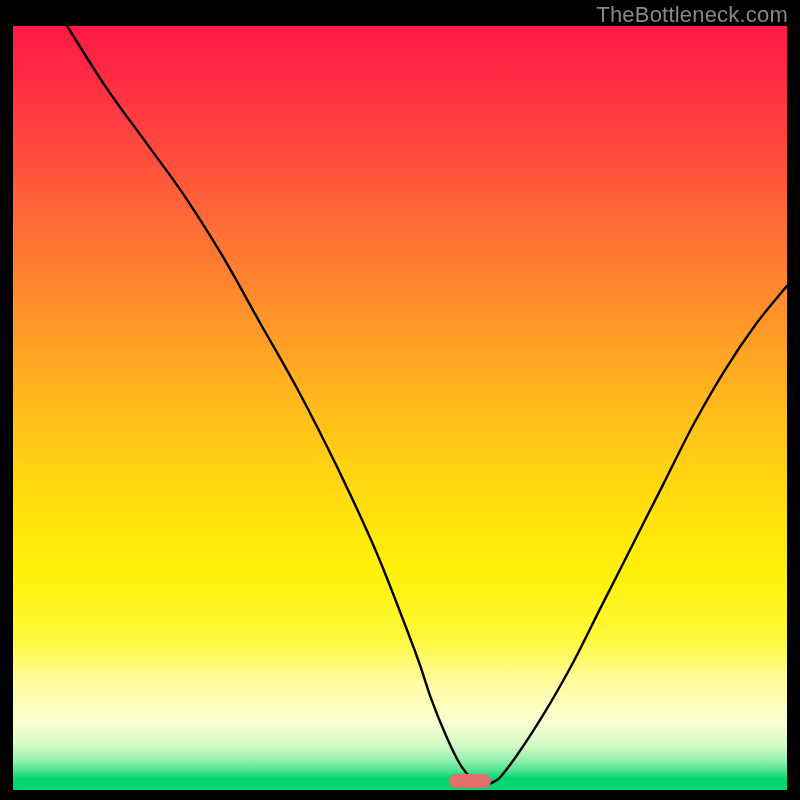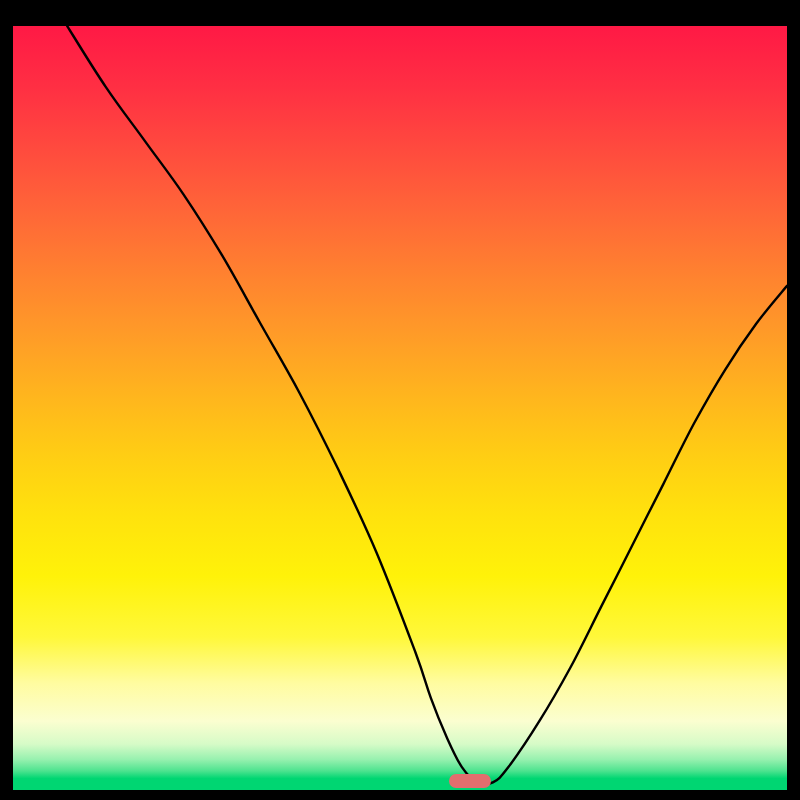--- a/index.html
+++ b/index.html
@@ -73,13 +73,14 @@
 </head>
 <body>
 
 <div class="frame">
   <div class="plot">
     <svg class="curve-svg" viewBox="0 0 774 764" preserveAspectRatio="none">
       <path id="curve-path" fill="none" stroke="#000" stroke-width="2.4" stroke-linecap="round" d="M 54.2 0.0 C 61.1 11.0, 78.9 40.5, 92.9 61.1 C 106.8 81.7, 117.6 95.3, 131.6 114.6 C 145.5 133.9, 156.3 147.5, 170.3 168.1 C 184.2 188.7, 195.0 205.8, 209.0 229.2 C 222.9 252.6, 233.7 273.2, 247.7 298.0 C 261.6 322.7, 272.4 340.6, 286.4 366.7 C 300.3 392.8, 311.1 414.2, 325.1 443.1 C 339.0 472.0, 349.8 494.2, 363.8 527.2 C 377.7 560.2, 392.7 600.4, 402.5 626.5 C 412.2 652.6, 412.4 657.2, 418.0 672.3 C 423.5 687.4, 427.9 698.1, 433.4 710.5 C 439.0 722.9, 443.3 732.8, 448.9 741.1 C 454.5 749.3, 458.8 753.6, 464.4 756.4 C 470.0 759.1, 474.3 759.1, 479.9 756.4 C 485.5 753.6, 487.0 752.1, 495.4 741.1 C 503.7 730.1, 515.2 713.1, 526.3 695.2 C 537.5 677.4, 546.1 662.4, 557.3 641.8 C 568.4 621.1, 577.1 602.6, 588.2 580.6 C 599.4 558.6, 608.1 541.5, 619.2 519.5 C 630.3 497.5, 639.0 480.4, 650.2 458.4 C 661.3 436.4, 670.0 417.9, 681.1 397.3 C 692.3 376.7, 700.9 361.7, 712.1 343.8 C 723.2 325.9, 731.9 313.1, 743.0 298.0 C 754.2 282.8, 768.4 266.6, 774.0 259.8"></path>
     </svg>
     <div class="marker" id="marker" style="left: 435.762px; top: 748px; width: 41.796px;"></div>
   </div>
+  <div class="watermark">TheBottleneck.com</div>
 </div>
 
 </body></html>

